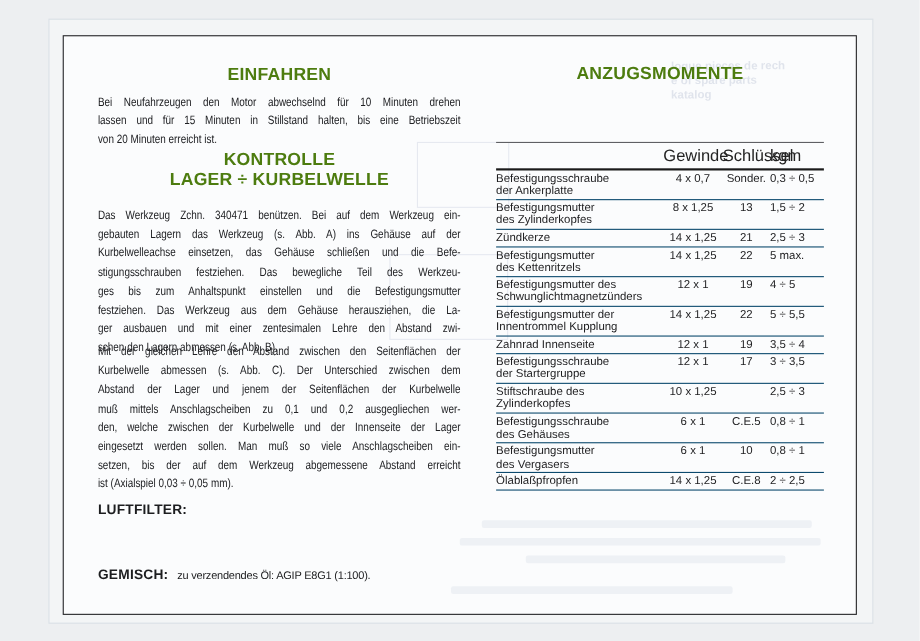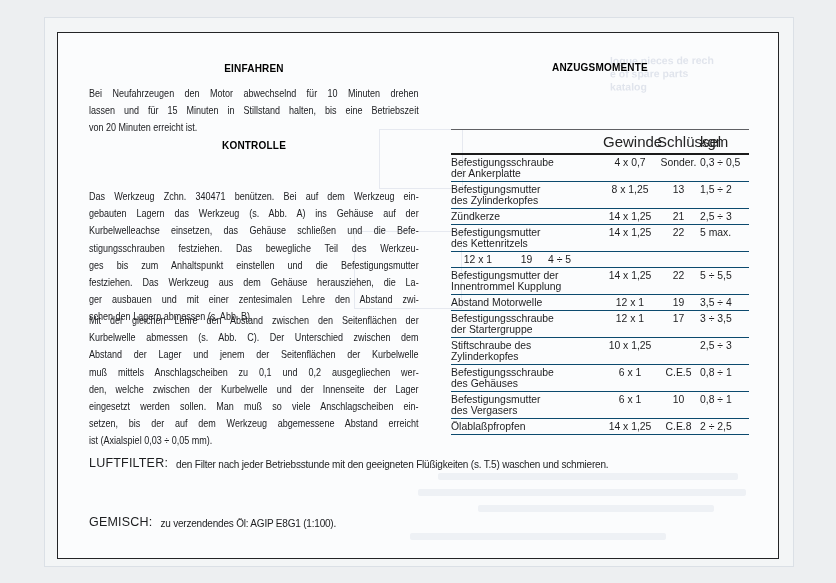--- a/index.html
+++ b/index.html
@@ -13,21 +13,21 @@
   .page-edge{
     position:absolute;left:44px;top:17px;width:748px;height:548px;
     border:1px solid rgba(175,185,200,0.35);background:rgba(250,251,252,0.5);
   }
   .frame{
     position:absolute;left:57px;top:32px;width:720px;height:525px;
     border:1.6px solid #232426;background:#fbfcfd;
   }
   
   .h-title{
-    position:absolute;font-size:10px;font-weight:bold;color:#000000;
+    position:absolute;font-size:16px;font-weight:bold;color:#4d7c0f;
     letter-spacing:0.2px;text-align:center;line-height:18px;
   }
   
   .para{
     position:absolute;width:402px;transform:scaleX(0.82);transform-origin:0 0;
     font-size:11px;line-height:17.2px;color:#202124;
   }
   .jline{text-align:justify;text-align-last:justify;}
   .jline.last{text-align-last:left;}
   
@@ -43,21 +43,21 @@
   .c-g{width:54px;text-align:center;}
   .c-s{width:43px;text-align:center;}
   .c-k{width:49px;text-align:left;}
   .trow{
     display:flex;align-items:flex-start;border-bottom:1px solid #0c4a6e;
     padding:2px 0 1.5px 0;line-height:11.3px;
   }
   .trow .nline{white-space:nowrap;}
   
   .note{position:absolute;left:31px;width:684px;display:flex;gap:8px;color:#1c1d1f;}
-  .note-label{font-weight:normal;font-size:12.5px;white-space:nowrap;letter-spacing:0.2px;}
+  .note-label{font-weight:bold;font-size:12.5px;white-space:nowrap;letter-spacing:0.2px;}
   .note-text{padding-top:2px;font-size:10px;letter-spacing:-0.2px;}
   .note-text .nline{white-space:nowrap;line-height:14.5px;}
   
   .ghost-text{
     position:absolute;left:552px;top:21px;width:170px;
     color:rgba(95,115,155,0.17);font-weight:bold;font-size:10.5px;line-height:13px;
     transform:rotate(-0.4deg);pointer-events:none;
   }
   .ghost-rect{position:absolute;border:1px solid rgba(130,145,175,0.17);pointer-events:none;}
   .gr1{left:321px;top:96px;width:82px;height:58px;}
@@ -91,20 +91,21 @@
     <div class="h-title" style="left:31px;top:27px;width:330px;">EINFAHREN</div>
 
     <div class="para" style="left:31px;top:52px;">
         <div class="jline">Bei Neufahrzeugen den Motor abwechselnd für 10 Minuten drehen</div>
         <div class="jline">lassen und für 15 Minuten in Stillstand halten, bis eine Betriebszeit</div>
         <div class="jline last">von 20 Minuten erreicht ist.</div>
       </div>
 
     <div class="h-title" style="left:31px;top:104px;width:330px;">
       <div>KONTROLLE</div>
+      <div>LAGER ÷ KURBELWELLE</div>
     </div>
 
     <div class="para" style="left:31px;top:155px;">
         <div class="jline">Das Werkzeug Zchn. 340471 benützen. Bei auf dem Werkzeug ein-</div>
         <div class="jline">gebauten Lagern das Werkzeug (s. Abb. A) ins Gehäuse auf der</div>
         <div class="jline">Kurbelwelleachse einsetzen, das Gehäuse schließen und die Befe-</div>
         <div class="jline">stigungsschrauben festziehen. Das bewegliche Teil des Werkzeu-</div>
         <div class="jline">ges bis zum Anhaltspunkt einstellen und die Befestigungsmutter</div>
         <div class="jline">festziehen. Das Werkzeug aus dem Gehäuse herausziehen, die La-</div>
         <div class="jline">ger ausbauen und mit einer zentesimalen Lehre den Abstand zwi-</div>
@@ -161,36 +162,40 @@
           <div class="trow">
             <div class="c-name">
               <div class="nline">Befestigungsmutter</div>
               <div class="nline">des Kettenritzels</div>
             </div>
             <div class="c-g">14 x 1,25</div>
             <div class="c-s">22</div>
             <div class="c-k">5 max.</div>
           </div>
           <div class="trow">
+            <div class="c-name">
+              <div class="nline">Befestigungsmutter des</div>
+              <div class="nline">Schwunglichtmagnetzünders</div>
+            </div>
             <div class="c-g">12 x 1</div>
             <div class="c-s">19</div>
             <div class="c-k">4 ÷ 5</div>
           </div>
           <div class="trow">
             <div class="c-name">
               <div class="nline">Befestigungsmutter der</div>
               <div class="nline">Innentrommel Kupplung</div>
             </div>
             <div class="c-g">14 x 1,25</div>
             <div class="c-s">22</div>
             <div class="c-k">5 ÷ 5,5</div>
           </div>
           <div class="trow">
             <div class="c-name">
-              <div class="nline">Abstand Motorwelle</div>
+              <div class="nline">Zahnrad Innenseite</div>
             </div>
             <div class="c-g">12 x 1</div>
             <div class="c-s">19</div>
             <div class="c-k">3,5 ÷ 4</div>
           </div>
           <div class="trow">
             <div class="c-name">
               <div class="nline">Befestigungsschraube</div>
               <div class="nline">der Startergruppe</div>
             </div>
@@ -231,23 +236,20 @@
             </div>
             <div class="c-g">14 x 1,25</div>
             <div class="c-s">C.E.8</div>
             <div class="c-k">2 ÷ 2,5</div>
           </div>
         </div>
     </div>
 
     <div class="note" style="top:423px;">
       <div class="note-label">LUFTFILTER:</div>
-      <div class="note-text">
-          <div class="nline">den Filter nach jeder Betriebsstunde mit den geeigneten Flüßigkeiten (s. T.5) waschen und schmieren.</div>
-        </div>
     </div>
     <div class="note" style="top:482px;">
       <div class="note-label">GEMISCH:</div>
       <div class="note-text">
           <div class="nline">zu verzendendes Öl: AGIP E8G1 (1:100).</div>
         </div>
     </div>
 
   </div>
 </div>

